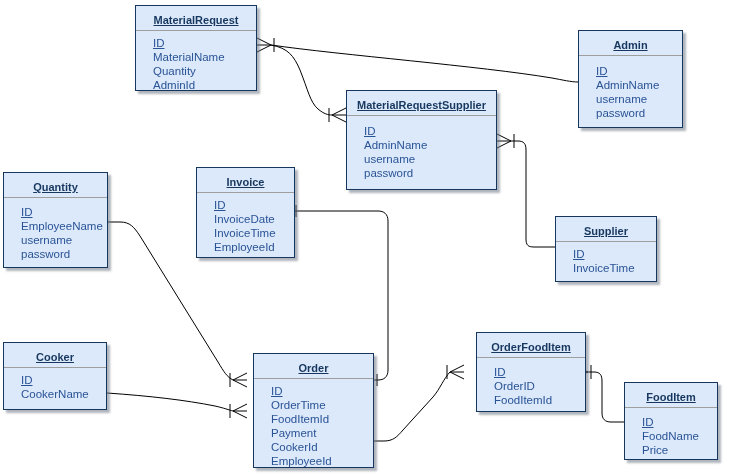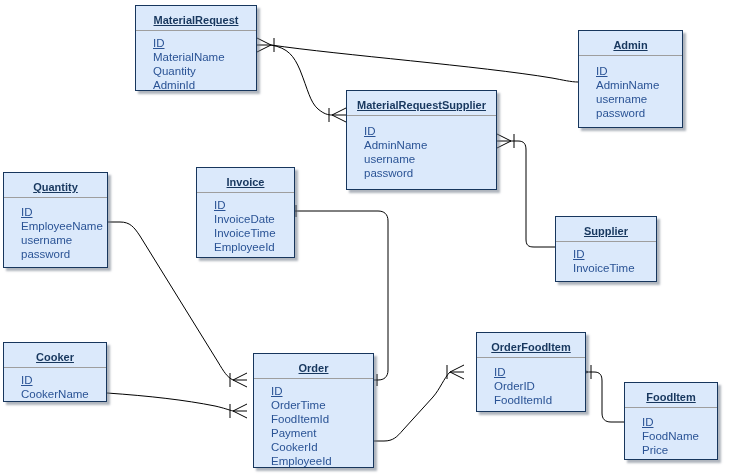--- a/index.html
+++ b/index.html
@@ -126,21 +126,21 @@
   </div>
 
   <div class="entity" style="left:555px; top:216px; width:102px; height:66px;">
     <div class="title">Supplier</div>
     <div class="fields">
       <div class="field pk">ID</div>
       <div class="field">InvoiceTime</div>
     </div>
   </div>
 
-  <div class="entity" style="left:3px; top:342px; width:104px; height:60px;">
+  <div class="entity" style="left:3px; top:342px; width:104px; height:68px;">
     <div class="title">Cooker</div>
     <div class="fields">
       <div class="field pk">ID</div>
       <div class="field">CookerName</div>
     </div>
   </div>
 
   <div class="entity" style="left:253px; top:353px; width:121px; height:115px;">
     <div class="title">Order</div>
     <div class="fields">

